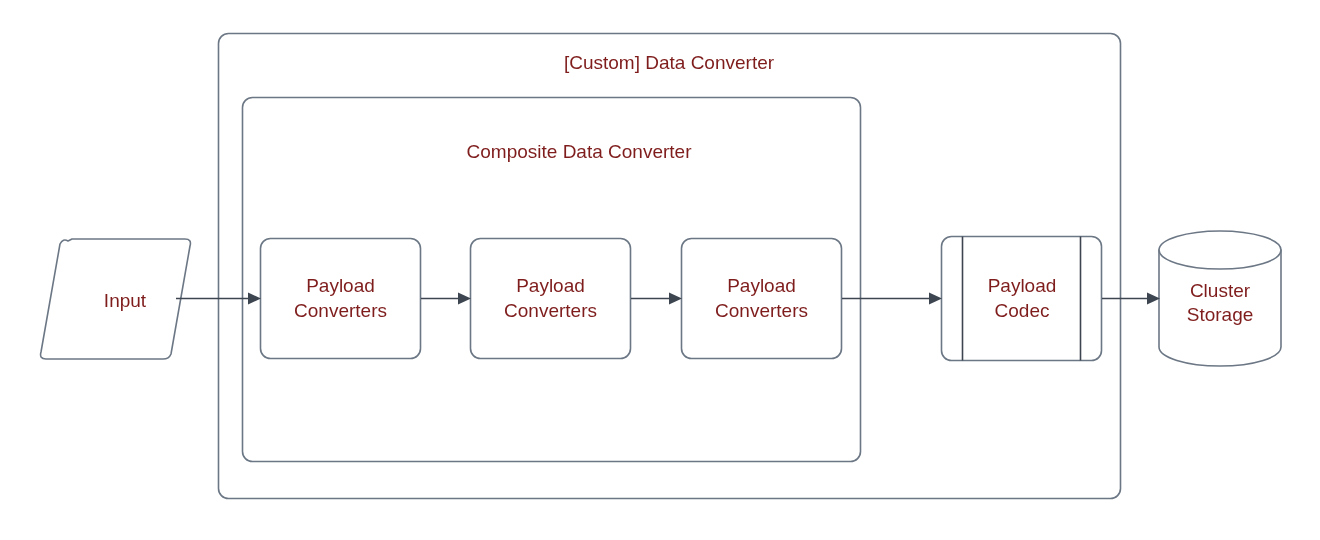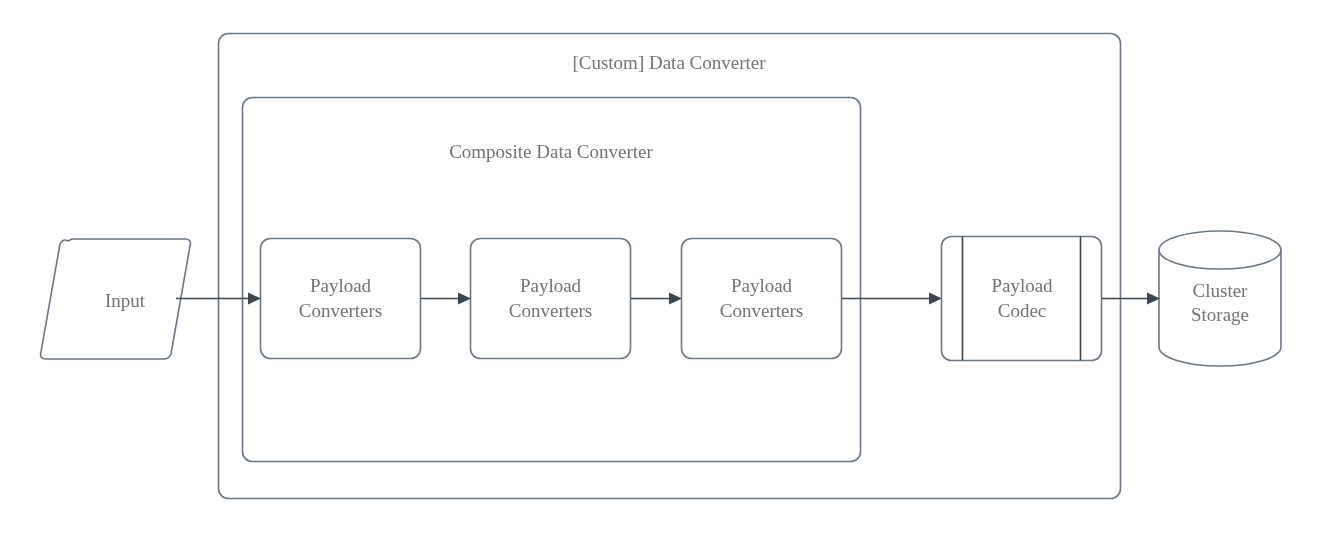--- a/index.html
+++ b/index.html
@@ -47,22 +47,22 @@
     fill: none;
     stroke: #3d4550;
     stroke-width: 1.6;
   }
   .arrow-head {
     fill: #3d4550;
     stroke: none;
   }
   .lbl {
     position: absolute;
-    color: #737373;
-    font-family: Liberation Serif, serif;
+    color: #7f1d1d;
+    font-family: Liberation Sans, sans-serif;
     text-align: center;
     line-height: 1.28;
     white-space: pre-line;
     pointer-events: none;
     display: flex;
     align-items: center;
     justify-content: center;
   }
   .lbl-container-title {
     font-size: 19px;
@@ -119,21 +119,21 @@
 
     <g>
       <line class="connector" x1="1102" y1="298.5" x2="1147" y2="298.5"></line>
       <path class="arrow-head" d="M 1147 292.5 L 1160 298.5 L 1147 304.5 Z"></path>
     </g>
 
   </svg>
 
   <div class="lbl lbl-container-title" style="left:218px; top:50px; width:902px; height:26px;">[Custom] Data Converter</div>
 
-  <div class="lbl lbl-container-title" style="left:242px; top:139px; width:618px; height:26px;">Composite Data Converter</div>
+  <div class="lbl lbl-container-title" style="left:242px; top:139px; width:618px; height:26px;padding-left:28px;">Composite Data Converter</div>
 
   <div class="lbl lbl-node" style="left:55px; top:239px; width:140px; height:124px;">Input</div>
 
   <div class="lbl lbl-node" style="left:260px; top:238px; width:161px; height:121px;">Payload
 Converters</div>
 
   <div class="lbl lbl-node" style="left:470px; top:238px; width:161px; height:121px;">Payload
 Converters</div>
 
   <div class="lbl lbl-node" style="left:681px; top:238px; width:161px; height:121px;">Payload

